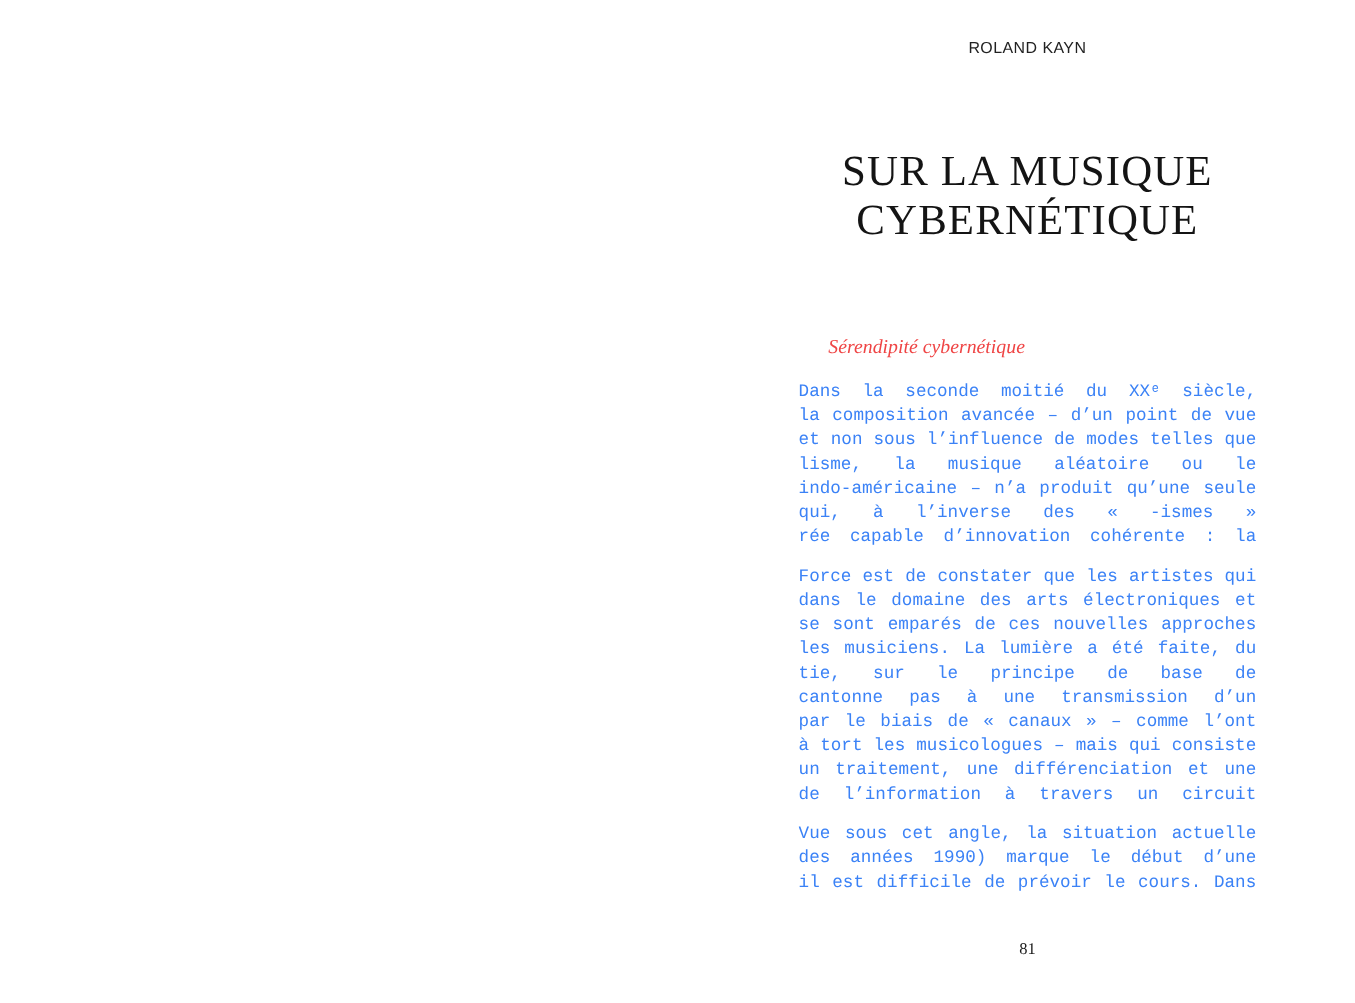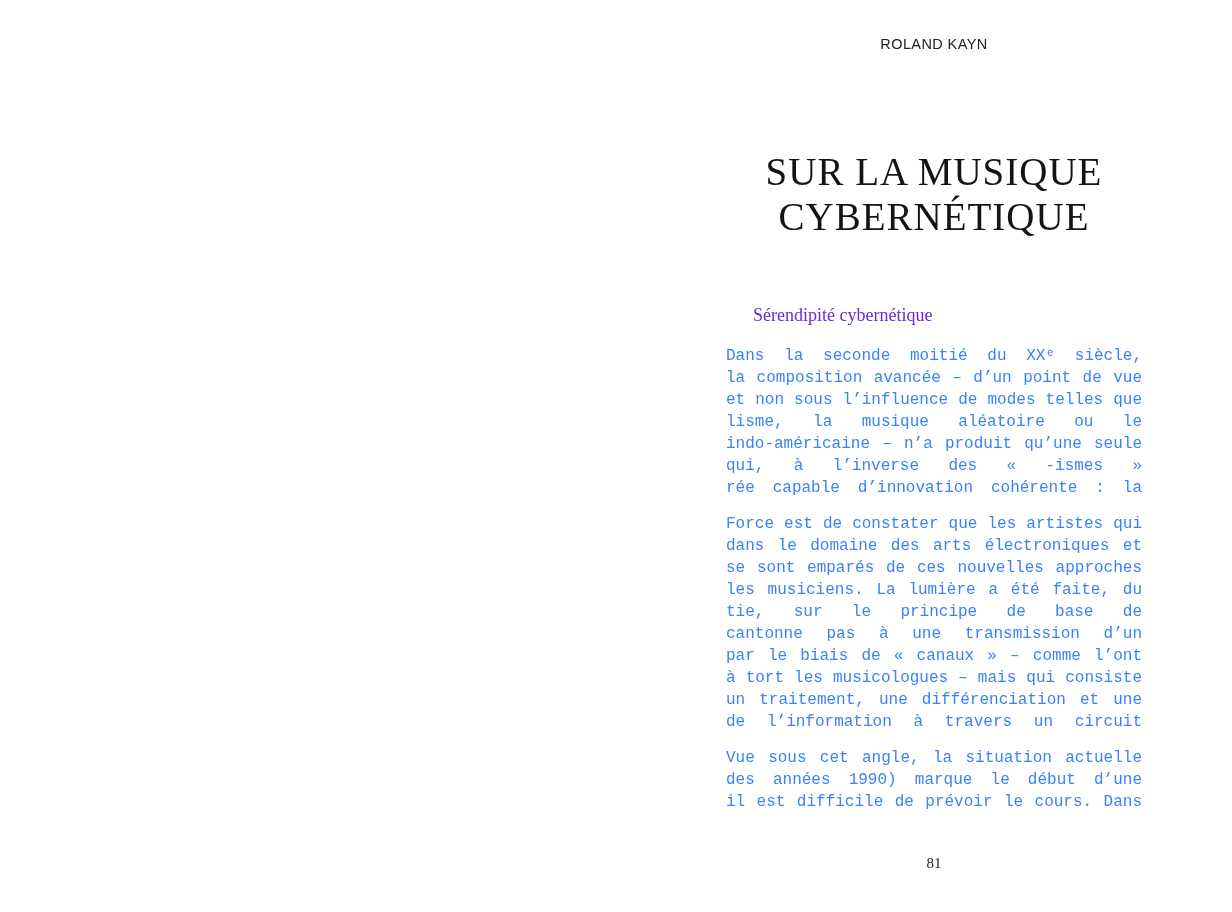--- a/index.html
+++ b/index.html
@@ -33,30 +33,30 @@
     left: 700px;
     top: 133px;
     width: 468px;
     text-align: center;
     font-family: "Liberation Serif", "DejaVu Serif", serif;
     font-size: 39px;
     line-height: 45px;
     letter-spacing: 1px;
     color: #141414;
     font-weight: normal;
-    margin-top: 16px;
   }
   .subtitle {
     position: absolute;
     left: 753px;
     top: 304px;
     width: 389px;
+    font-style: italic;
     font-size: 18px;
     line-height: 22px;
-    color: #6d28d9;
+    color: #ef4444;
   }
   .body-text {
     position: absolute;
     left: 726px;
     top: 345px;
     width: 416px;
     font-size: 16px;
     line-height: 22px;
     color: #3b82f6;
     font-family: Liberation Mono, monospace;

